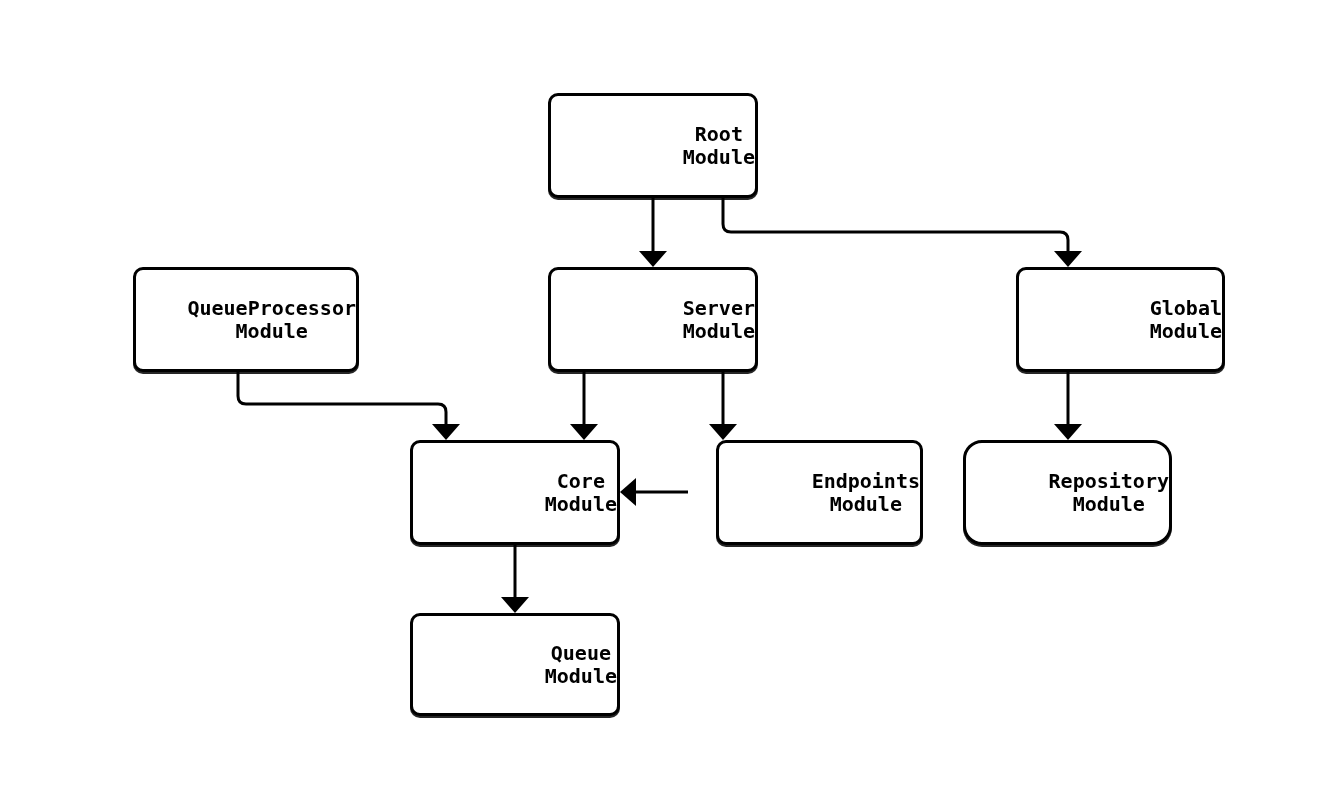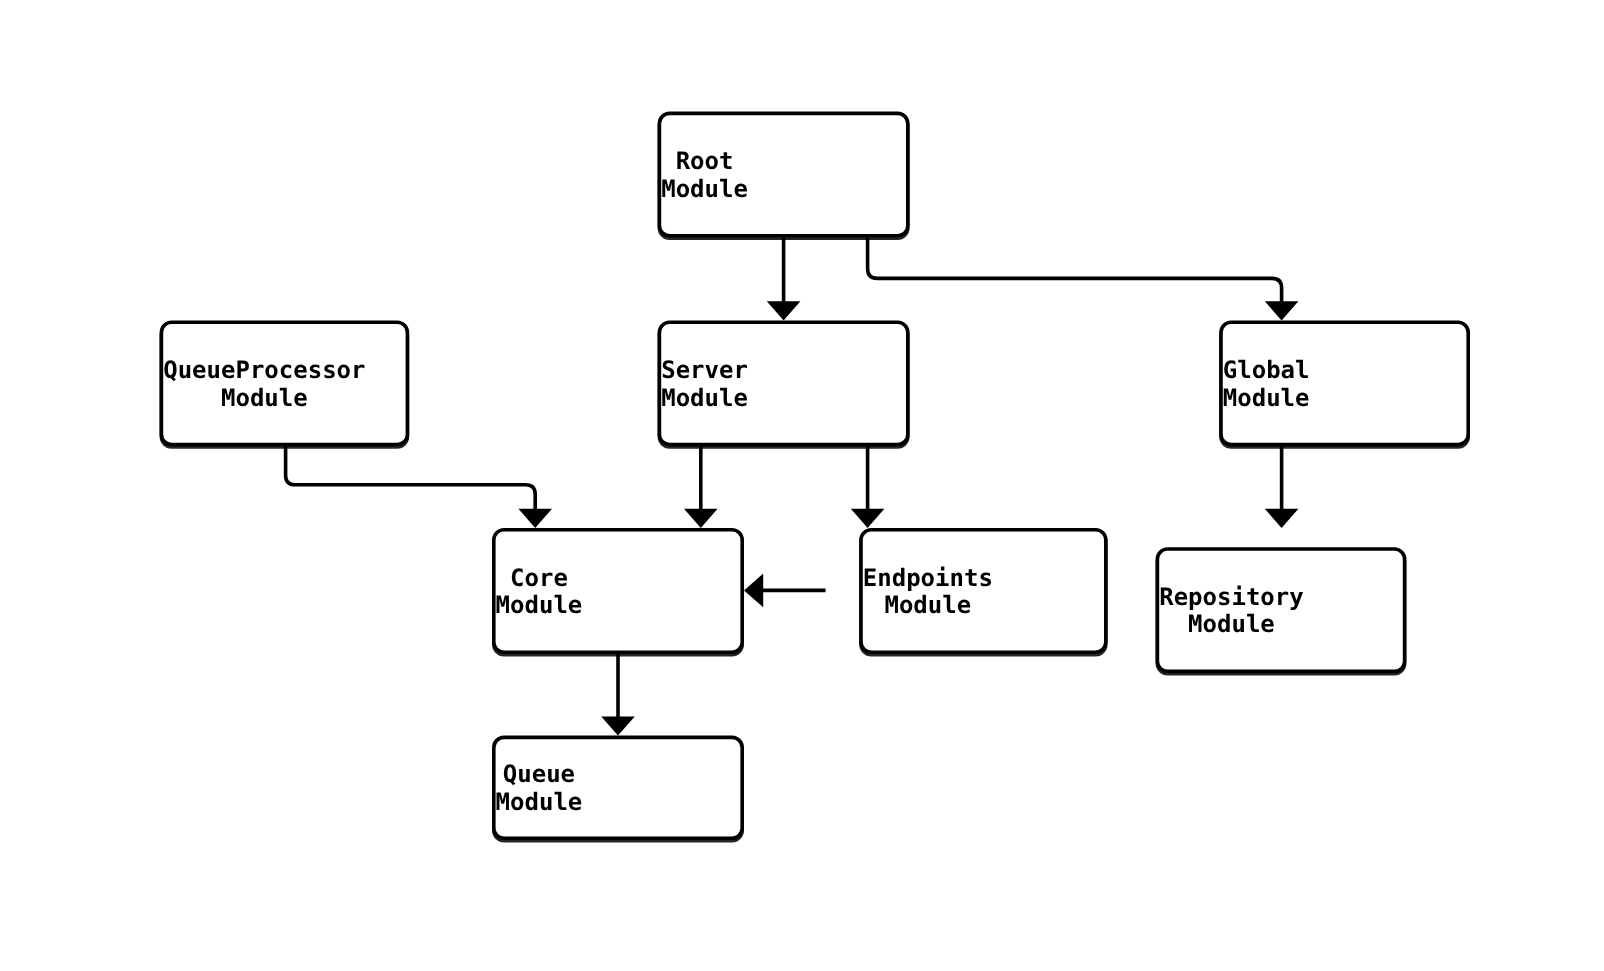--- a/index.html
+++ b/index.html
@@ -34,39 +34,39 @@
   }
   .node {
     position: absolute;
     box-sizing: border-box;
     background: #ffffff;
     border: 3px solid #000000;
     border-radius: 10px;
     box-shadow: 0 2px 0 rgba(0,0,0,0.85);
     display: flex;
     align-items: center;
-    justify-content: flex-start;
+    justify-content: flex-end;
     text-align: center;
   }
   .node .label {
     font-size: 20px;
     line-height: 23px;
     font-weight: 700;
     color: #000000;
     white-space: pre-line;
     letter-spacing: 0px;
   }
   .node-root          { left: 548px; top:  93px; width: 210px; height: 105px; }
-  .node-queueprocessor{ left: 133px; top: 267px; width: 208px; height: 105px; }
+  .node-queueprocessor{ left: 133px; top: 267px; width: 226px; height: 105px; }
   .node-server        { left: 548px; top: 267px; width: 210px; height: 105px; }
   .node-global        { left: 1016px; top: 267px; width: 209px; height: 105px; }
   .node-core          { left: 410px; top: 440px; width: 210px; height: 105px; }
   .node-endpoints     { left: 688px; top: 440px; width: 207px; height: 105px; margin-left: 28px; }
-  .node-repository    { left: 963px; top: 456px; width: 209px; height: 105px; }
-  .node-queue         { left: 410px; top: 613px; width: 210px; height: 87px; }
+  .node-repository    { left: 963px; top: 440px; width: 209px; height: 105px; border-radius: 19px; }
+  .node-queue         { left: 410px; top: 613px; width: 210px; height: 103px; }
 </style>
 </head>
 <body>
 
 <div class="canvas">
 
   <svg class="edges-layer" viewBox="0 0 1337 809" xmlns="http://www.w3.org/2000/svg">
 
     <g>
       <path d="M653 198 L653 252"></path>

